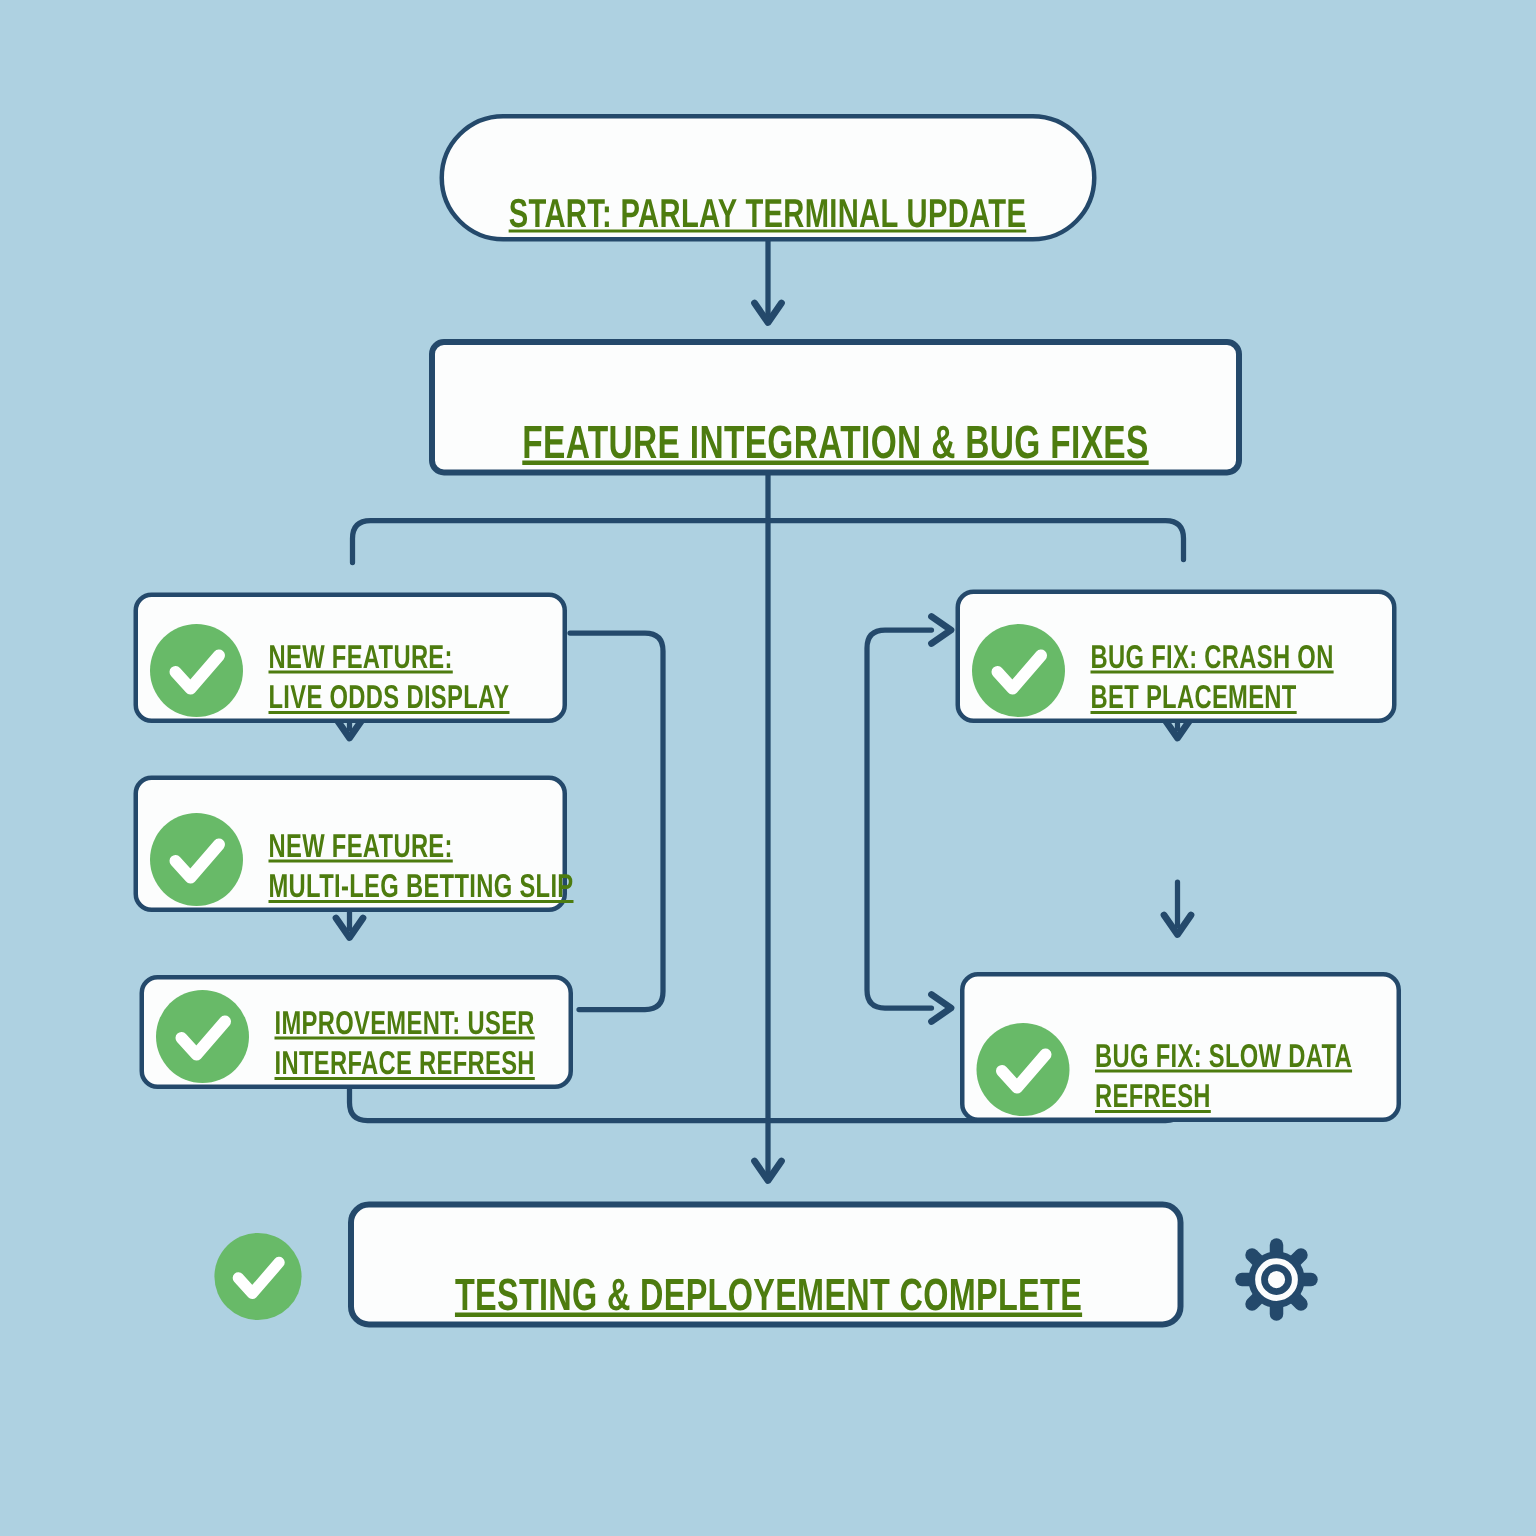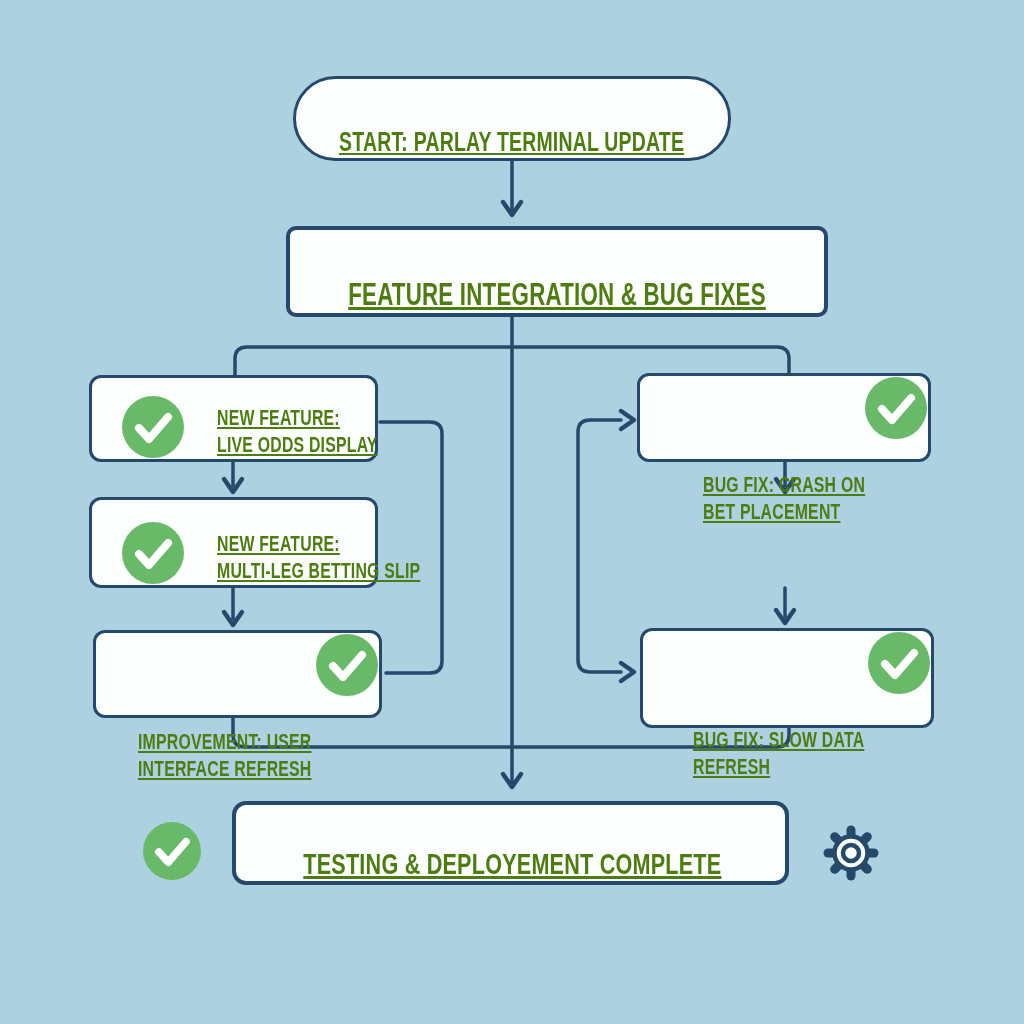--- a/index.html
+++ b/index.html
@@ -13,24 +13,24 @@
     position:absolute;box-sizing:border-box;
     background:#fcfdfd;border:3.5px solid #24496b;
     display:flex;align-items:flex-end;
     color:#4d7c0f;font-weight:700;text-decoration:underline;
   }
   .node.center{justify-content:center;text-align:center;}
   .txt{transform:scaleX(0.72);transform-origin:center center;white-space:nowrap;letter-spacing:0.3px;}
   .txt.left{transform-origin:left center;}
   .pill{left:293px;top:76px;width:438px;height:85px;border-radius:46px;font-size:27px;}
   .integration{left:286px;top:226px;width:542px;height:91px;border-radius:10px;border-width:4px;font-size:31px;}
-  .item{border-radius:12px;padding-left:29px;gap:32px;font-size:22px;line-height:1.22;}
+  .item{border-radius:12px;padding-left:7px;gap:16px;font-size:22px;line-height:1.22;margin-top:20px;}
   .item .lines{display:flex;flex-direction:column;}
   .l1{left:89px;width:289px;}
-  .r1{left:637px;width:294px;flex-direction:column;}
+  .r1{left:637px;width:294px;}
   .final{
     left:232px;top:801px;width:557px;height:84px;border-radius:14px;border-width:4px;
     font-size:30px;justify-content:center;gap:20px;padding:0 20px;
   }
   .check-svg{flex:0 0 auto;display:block;}
   .gear-svg{flex:0 0 auto;display:block;}
 </style>
 </head>
 <body>
 
@@ -90,21 +90,21 @@
     <svg class="check-svg" width="64" height="64" viewBox="0 0 64 64">
       <circle cx="32" cy="32" r="31" fill="#68ba68"></circle>
       <path d="M18 33 L28 44 L47 22" stroke="#ffffff" stroke-width="8" fill="none" stroke-linecap="round" stroke-linejoin="round"></path>
     </svg>
     <div class="lines txt left">
       <span>NEW FEATURE:</span>
       <span>MULTI-LEG BETTING SLIP</span>
     </div>
   </div>
 
-  <div class="node item l1" style="top:630px;height:88px;left:93px;flex-direction:column;">
+  <div class="node item l1" style="top:630px;height:76px;left:93px;">
     <svg class="check-svg" width="64" height="64" viewBox="0 0 64 64">
       <circle cx="32" cy="32" r="31" fill="#68ba68"></circle>
       <path d="M18 33 L28 44 L47 22" stroke="#ffffff" stroke-width="8" fill="none" stroke-linecap="round" stroke-linejoin="round"></path>
     </svg>
     <div class="lines txt left">
       <span>IMPROVEMENT: USER</span>
       <span>INTERFACE REFRESH</span>
     </div>
   </div>
 

